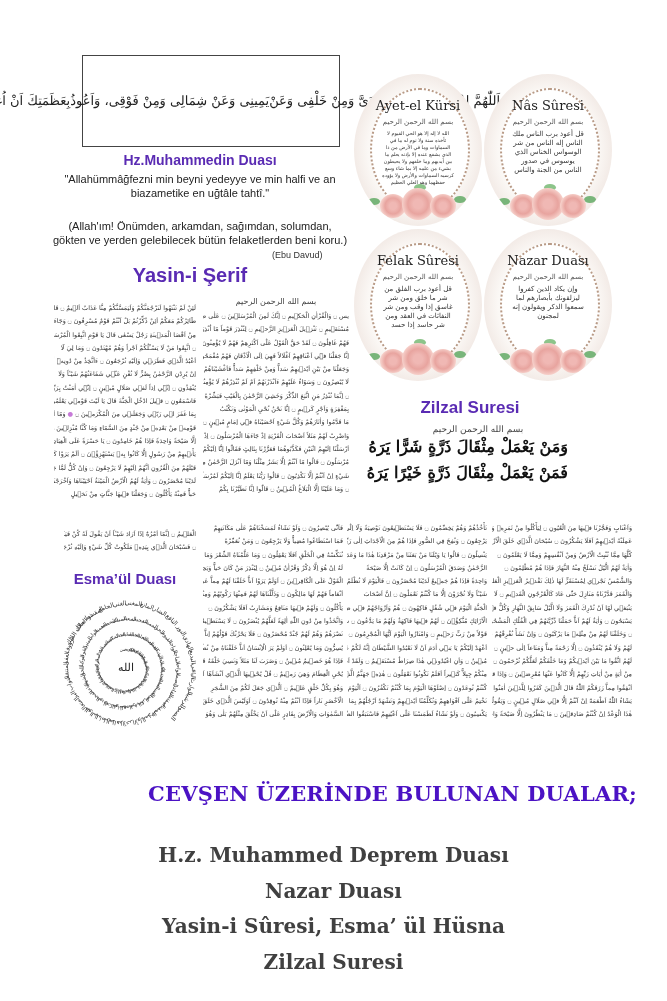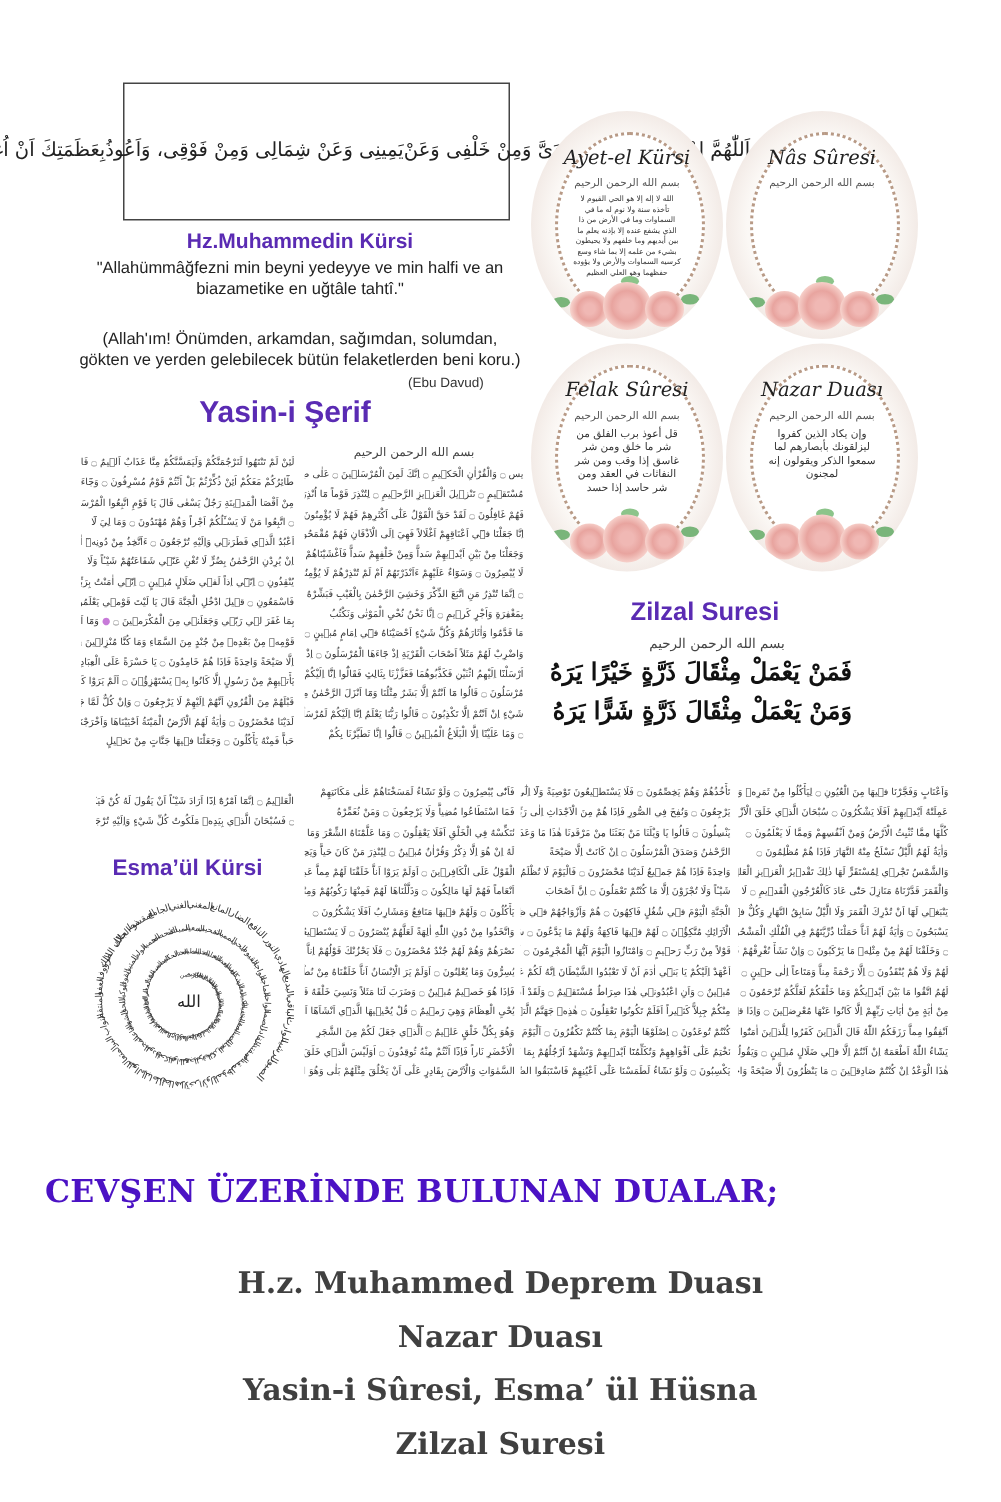--- a/index.html
+++ b/index.html
@@ -13,52 +13,52 @@
   .section-title { color: #5a2bb3; font-family: "Liberation Sans", sans-serif; font-weight: bold; text-align: center; }
   .hz-title { left: 50px; top: 152px; width: 300px; font-size: 14px; }
   .translit { left: 50px; top: 172px; width: 300px; text-align: center; font-family: "Liberation Sans", sans-serif; font-size: 11px; line-height: 14px; color: #222; }
   .translation { left: 50px; top: 219px; width: 300px; text-align: center; font-family: "Liberation Sans", sans-serif; font-size: 11px; line-height: 14px; color: #222; }
   .source { left: 272px; top: 250px; font-family: "Liberation Sans", sans-serif; font-size: 9px; color: #333; }
   .yasin-title { left: 80px; top: 264px; width: 220px; font-size: 20px; }
 
   
   .oval { width: 128px; height: 152px; border-radius: 50%; background: radial-gradient(ellipse at center, #fbf8f5 55%, #efe5e0 78%, #f4eeeb 100%); overflow: hidden; }
   .oval-inner { position: absolute; left: 16px; top: 14px; width: 96px; height: 120px; border-radius: 50%; border: 2px dotted #b89a86; background: #ffffff; }
-  .oval-title { position: absolute; left: 0; top: 24px; width: 128px; text-align: center; font-family: "DejaVu Serif", serif; font-style: italic; font-size: 13px; color: #222; }
+  .oval-title { position: absolute; left: 0; top: 24px; width: 128px; text-align: center; font-family: "DejaVu Serif", serif; font-size: 13px; color: #222; }
   .oval-basmala { position: absolute; left: 0; top: 44px; width: 128px; text-align: center; font-size: 7px; color: #555; direction: rtl; font-family: "DejaVu Serif", serif; }
   .oval-text { position: absolute; left: 28px; top: 56px; width: 72px; text-align: center; font-size: 6px; line-height: 8px; color: #333; direction: rtl; font-family: "DejaVu Sans", sans-serif; }
   .flowers { position: absolute; left: 14px; bottom: 6px; width: 100px; height: 40px; }
   .rose { position: absolute; border-radius: 50%; background: radial-gradient(circle, #f0b8b4 20%, #e8a49f 45%, #f6cfc9 70%); }
   .leaf { position: absolute; width: 12px; height: 7px; border-radius: 50%; background: #79b57a; }
 
   .zilzal-title { left: 395px; top: 398px; width: 150px; font-size: 17px; }
   .zilzal-art { left: 388px; top: 422px; width: 180px; height: 96px; direction: rtl; text-align: center; font-family: "DejaVu Serif", serif; }
   .zilzal-art .basmala { font-size: 9px; color: #444; margin-top: 2px; }
   .zilzal-art .verse { font-size: 16px; font-weight: bold; color: #111; line-height: 26px; white-space: nowrap; }
 
   
   .page-col { direction: rtl; font-family: "DejaVu Sans", sans-serif; font-size: 6.4px; line-height: 13.3px; color: #333; text-align: justify; overflow: hidden; }
   .page-col .ln { white-space: nowrap; overflow: hidden; }
   .page-header { direction: rtl; text-align: center; font-family: "DejaVu Serif", serif; font-size: 8px; color: #444; }
 
   .esma-title { left: 40px; top: 570px; width: 170px; font-size: 15px; }
   .esma-circle { left: 56px; top: 597px; width: 140px; height: 140px; }
 
-  .big-title { left: 30px; top: 781px; width: 607px; text-align: left; font-family: "DejaVu Serif", serif; font-weight: bold; font-size: 21px; color: #4b12c4; letter-spacing: 0.2px; }
+  .big-title { left: 30px; top: 781px; width: 607px; text-align: right; font-family: "DejaVu Serif", serif; font-weight: bold; font-size: 21px; color: #4b12c4; letter-spacing: 0.2px; }
   .list-line { left: 30px; width: 607px; text-align: center; font-family: "DejaVu Serif", serif; font-weight: bold; font-size: 20px; color: #404040; }
 </style>
 </head>
 <body>
 
 <div class="abs arabic-box">
   <div>اَللّٰهُمَّ احْفَظْنِى مِنْ بَيْنِ يَدَىَّ وَمِنْ خَلْفِى وَعَنْ</div>
   <div>يَمِينِى وَعَنْ شِمَالِى وَمِنْ فَوْقِى، وَاَعُوذُ</div>
   <div>بِعَظَمَتِكَ اَنْ اُغْتَالَ مِنْ تَحْتِى،</div>
 </div>
-<div class="abs section-title hz-title">Hz.Muhammedin Kürsi</div>
+<div class="abs section-title hz-title">Hz.Muhammedin Duası</div>
 <div class="abs translit">
   <div>"Allahümmâğfezni min beyni yedeyye ve min halfi ve an</div>
   <div>biazametike en uğtâle tahtî."</div>
 </div>
 <div class="abs translation">
   <div>(Allah'ım! Önümden, arkamdan, sağımdan, solumdan,</div>
   <div>gökten ve yerden gelebilecek bütün felaketlerden beni koru.)</div>
 </div>
 <div class="abs source">(Ebu Davud)</div>
 
@@ -75,20 +75,21 @@
       <div class="leaf" style="left:46px; top:4px; background:#8cc48a;"></div>
     <div class="rose" style="left:12px; top:14px; width:26px; height:24px;"></div>
     <div class="rose" style="left:34px; top:8px; width:32px; height:32px;"></div>
     <div class="rose" style="left:62px; top:14px; width:26px; height:24px;"></div>
   </div>
 </div>
 <div class="abs oval" style="left:484px; top:74px;">
   <div class="oval-inner"></div>
   <div class="oval-title">Nâs Sûresi</div>
   <div class="oval-basmala">بسم الله الرحمن الرحيم</div>
+  <div class="oval-text" style="font-size:7px; line-height:9px;">قل أعوذ برب الناس ملك الناس إله الناس من شر الوسواس الخناس الذي يوسوس في صدور الناس من الجنة والناس</div>
   <div class="flowers">
     <div class="leaf" style="left:0; top:18px;"></div>
       <div class="leaf" style="left:86px; top:16px;"></div>
       <div class="leaf" style="left:46px; top:4px; background:#8cc48a;"></div>
     <div class="rose" style="left:12px; top:14px; width:26px; height:24px;"></div>
     <div class="rose" style="left:34px; top:8px; width:32px; height:32px;"></div>
     <div class="rose" style="left:62px; top:14px; width:26px; height:24px;"></div>
   </div>
 </div>
 <div class="abs oval" style="left:354px; top:229px;">
@@ -116,22 +117,22 @@
       <div class="leaf" style="left:46px; top:4px; background:#8cc48a;"></div>
     <div class="rose" style="left:12px; top:14px; width:26px; height:24px;"></div>
     <div class="rose" style="left:34px; top:8px; width:32px; height:32px;"></div>
     <div class="rose" style="left:62px; top:14px; width:26px; height:24px;"></div>
   </div>
 </div>
 
 <div class="abs section-title zilzal-title">Zilzal Suresi</div>
 <div class="abs zilzal-art">
   <div class="basmala">بسم الله الرحمن الرحيم</div>
+  <div class="verse">وَمَنْ يَعْمَلْ مِثْقَالَ ذَرَّةٍ شَرًّا يَرَهُ</div>
   <div class="verse">فَمَنْ يَعْمَلْ مِثْقَالَ ذَرَّةٍ خَيْرًا يَرَهُ</div>
-  <div class="verse">وَمَنْ يَعْمَلْ مِثْقَالَ ذَرَّةٍ شَرًّا يَرَهُ</div>
 </div>
 
 <div class="abs page-header" style="left:206px; top:297px; width:140px;">بسم الله الرحمن الرحيم</div>
 <div class="abs page-col" style="left:203px; top:310px; width:146px; height:204px;">
     <div class="ln">يس ۝ وَالْقُرْاٰنِ الْحَك۪يمِ ۝ اِنَّكَ لَمِنَ الْمُرْسَل۪ينَ ۝ عَلٰى صِرَاطٍ</div>
     <div class="ln">مُسْتَق۪يمٍ ۝ تَنْز۪يلَ الْعَز۪يزِ الرَّح۪يمِ ۝ لِتُنْذِرَ قَوْماً مَٓا اُنْذِرَ اٰبَٓاؤُ۬هُمْ</div>
     <div class="ln">فَهُمْ غَافِلُونَ ۝ لَقَدْ حَقَّ الْقَوْلُ عَلٰٓى اَكْثَرِهِمْ فَهُمْ لَا يُؤْمِنُونَ ۝</div>
     <div class="ln">اِنَّا جَعَلْنَا ف۪ٓي اَعْنَاقِهِمْ اَغْلَالاً فَهِيَ اِلَى الْاَذْقَانِ فَهُمْ مُقْمَحُونَ ۝</div>
     <div class="ln">وَجَعَلْنَا مِنْ بَيْنِ اَيْد۪يهِمْ سَداًّ وَمِنْ خَلْفِهِمْ سَداًّ فَاَغْشَيْنَاهُمْ فَهُمْ</div>
     <div class="ln">لَا يُبْصِرُونَ ۝ وَسَوَٓاءٌ عَلَيْهِمْ ءَاَنْذَرْتَهُمْ اَمْ لَمْ تُنْذِرْهُمْ لَا يُؤْمِنُونَ</div>
@@ -212,21 +213,21 @@
     <div class="ln">وَاتَّخَذُوا مِنْ دُونِ اللّٰهِ اٰلِهَةً لَعَلَّهُمْ يُنْصَرُونَ ۝ لَا يَسْتَط۪يعُونَ</div>
     <div class="ln">نَصْرَهُمْ وَهُمْ لَهُمْ جُنْدٌ مُحْضَرُونَ ۝ فَلَا يَحْزُنْكَ قَوْلُهُمْ اِناَّ نَعْلَمُ مَا</div>
     <div class="ln">يُسِرُّونَ وَمَا يُعْلِنُونَ ۝ اَوَلَمْ يَرَ الْاِنْسَانُ اَناَّ خَلَقْنَاهُ مِنْ نُطْفَةٍ</div>
     <div class="ln">فَاِذَا هُوَ خَص۪يمٌ مُب۪ينٌ ۝ وَضَرَبَ لَنَا مَثَلاً وَنَسِيَ خَلْقَهُ قَالَ مَنْ</div>
     <div class="ln">يُحْيِ الْعِظَامَ وَهِيَ رَم۪يمٌ ۝ قُلْ يُحْي۪يهَا الَّذ۪ٓي اَنْشَاَهَٓا اَوَّلَ مَرَّةٍ</div>
     <div class="ln">وَهُوَ بِكُلِّ خَلْقٍ عَل۪يمٌ ۝ اَلَّذ۪ي جَعَلَ لَكُمْ مِنَ الشَّجَرِ</div>
     <div class="ln">الْاَخْضَرِ نَاراً فَاِذَٓا اَنْتُمْ مِنْهُ تُوقِدُونَ ۝ اَوَلَيْسَ الَّذ۪ي خَلَقَ</div>
     <div class="ln">السَّمٰوَاتِ وَالْاَرْضَ بِقَادِرٍ عَلٰٓى اَنْ يَخْلُقَ مِثْلَهُمْ بَلٰى وَهُوَ الْخَلَّاقُ</div>
   </div>
 
-<div class="abs section-title esma-title">Esma’ül Kürsi</div>
+<div class="abs section-title esma-title">Esma’ül Duası</div>
 <div class="abs esma-circle">
   <svg id="esma-svg" width="140" height="140" viewBox="0 0 140 140">
     <text id="esma-center" x="70" y="74" text-anchor="middle" font-size="11" font-family="DejaVu Serif, serif" fill="#222">الله</text>
   <text x="70.0" y="54.0" text-anchor="middle" font-size="4.0" font-family="DejaVu Sans, sans-serif" fill="#333" transform="rotate(0.0 70.0 54.0)">الرحمن</text>
       <text x="73.6" y="53.9" text-anchor="middle" font-size="4.0" font-family="DejaVu Sans, sans-serif" fill="#333" transform="rotate(12.5 73.6 53.9)">الرحيم</text>
       <text x="77.2" y="54.5" text-anchor="middle" font-size="4.1" font-family="DejaVu Sans, sans-serif" fill="#333" transform="rotate(25.0 77.2 54.5)">الملك</text>
       <text x="80.7" y="56.0" text-anchor="middle" font-size="4.1" font-family="DejaVu Sans, sans-serif" fill="#333" transform="rotate(37.5 80.7 56.0)">القدوس</text>
       <text x="83.9" y="58.3" text-anchor="middle" font-size="4.1" font-family="DejaVu Sans, sans-serif" fill="#333" transform="rotate(50.0 83.9 58.3)">السلام</text>
       <text x="86.5" y="61.4" text-anchor="middle" font-size="4.1" font-family="DejaVu Sans, sans-serif" fill="#333" transform="rotate(62.4 86.5 61.4)">المؤمن</text>
       <text x="88.5" y="65.0" text-anchor="middle" font-size="4.2" font-family="DejaVu Sans, sans-serif" fill="#333" transform="rotate(74.9 88.5 65.0)">المهيمن</text>

